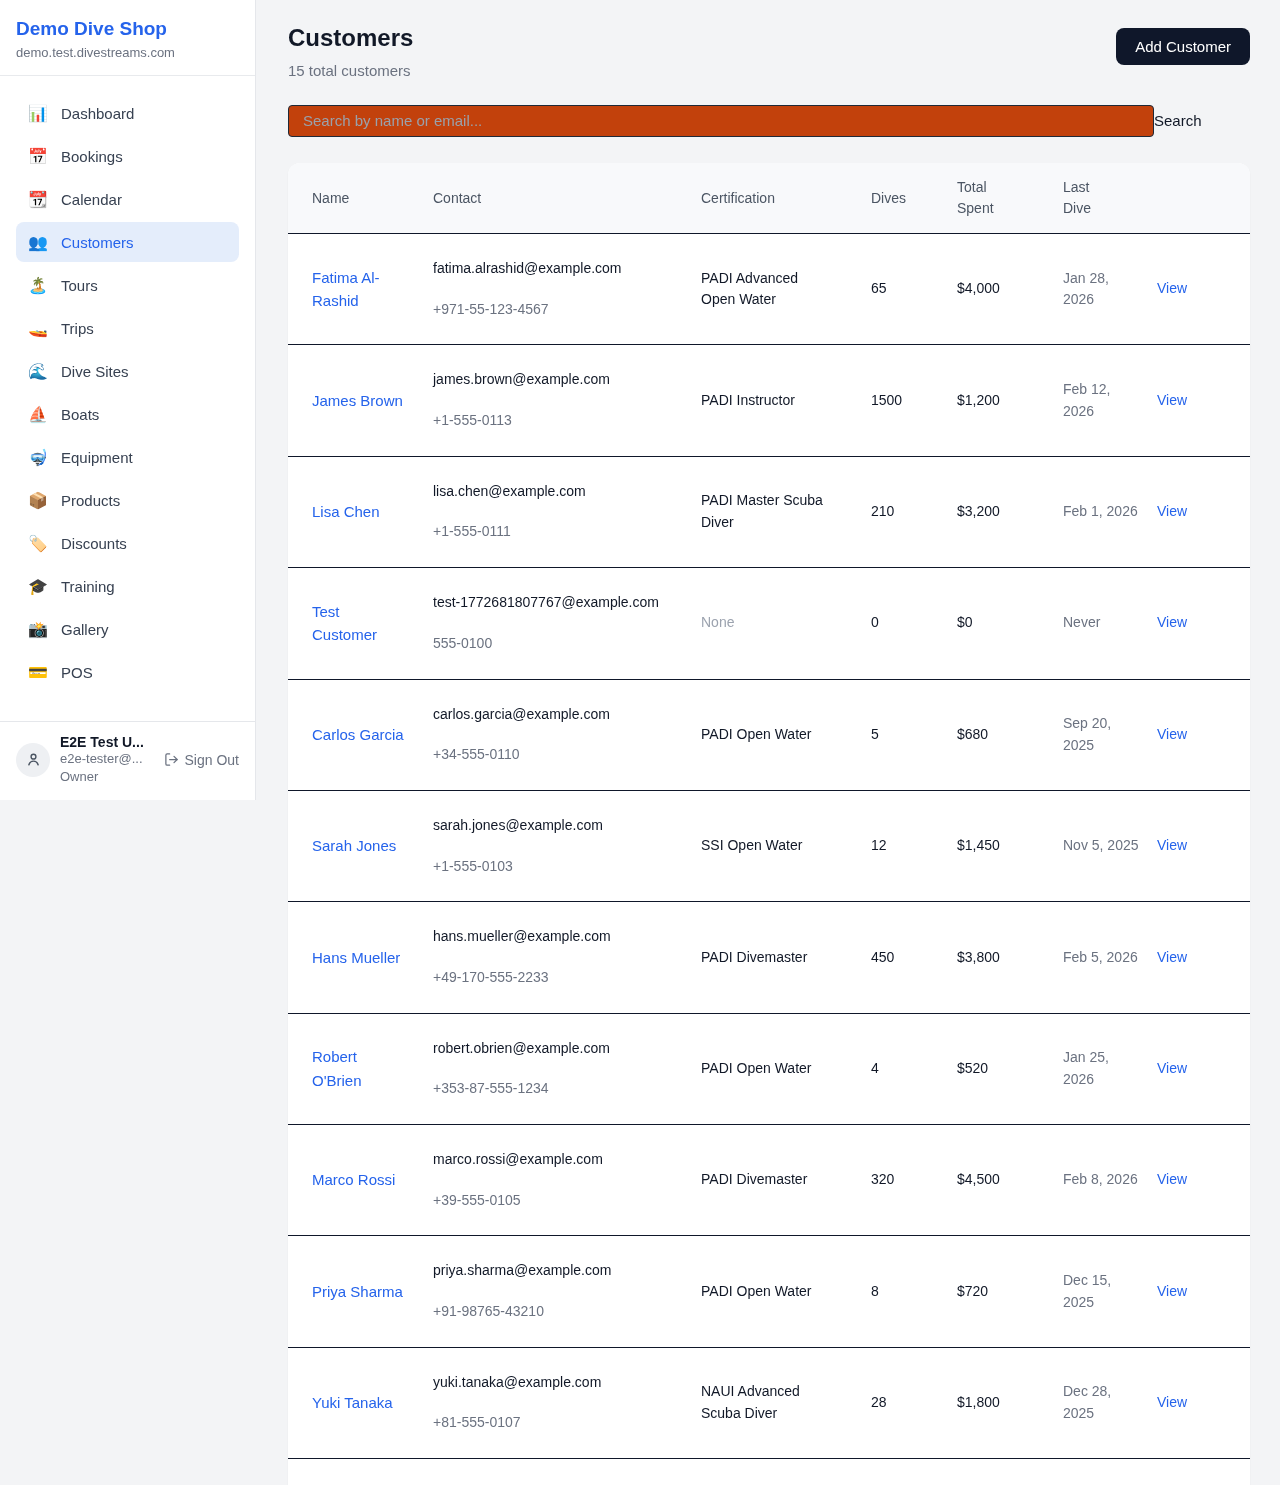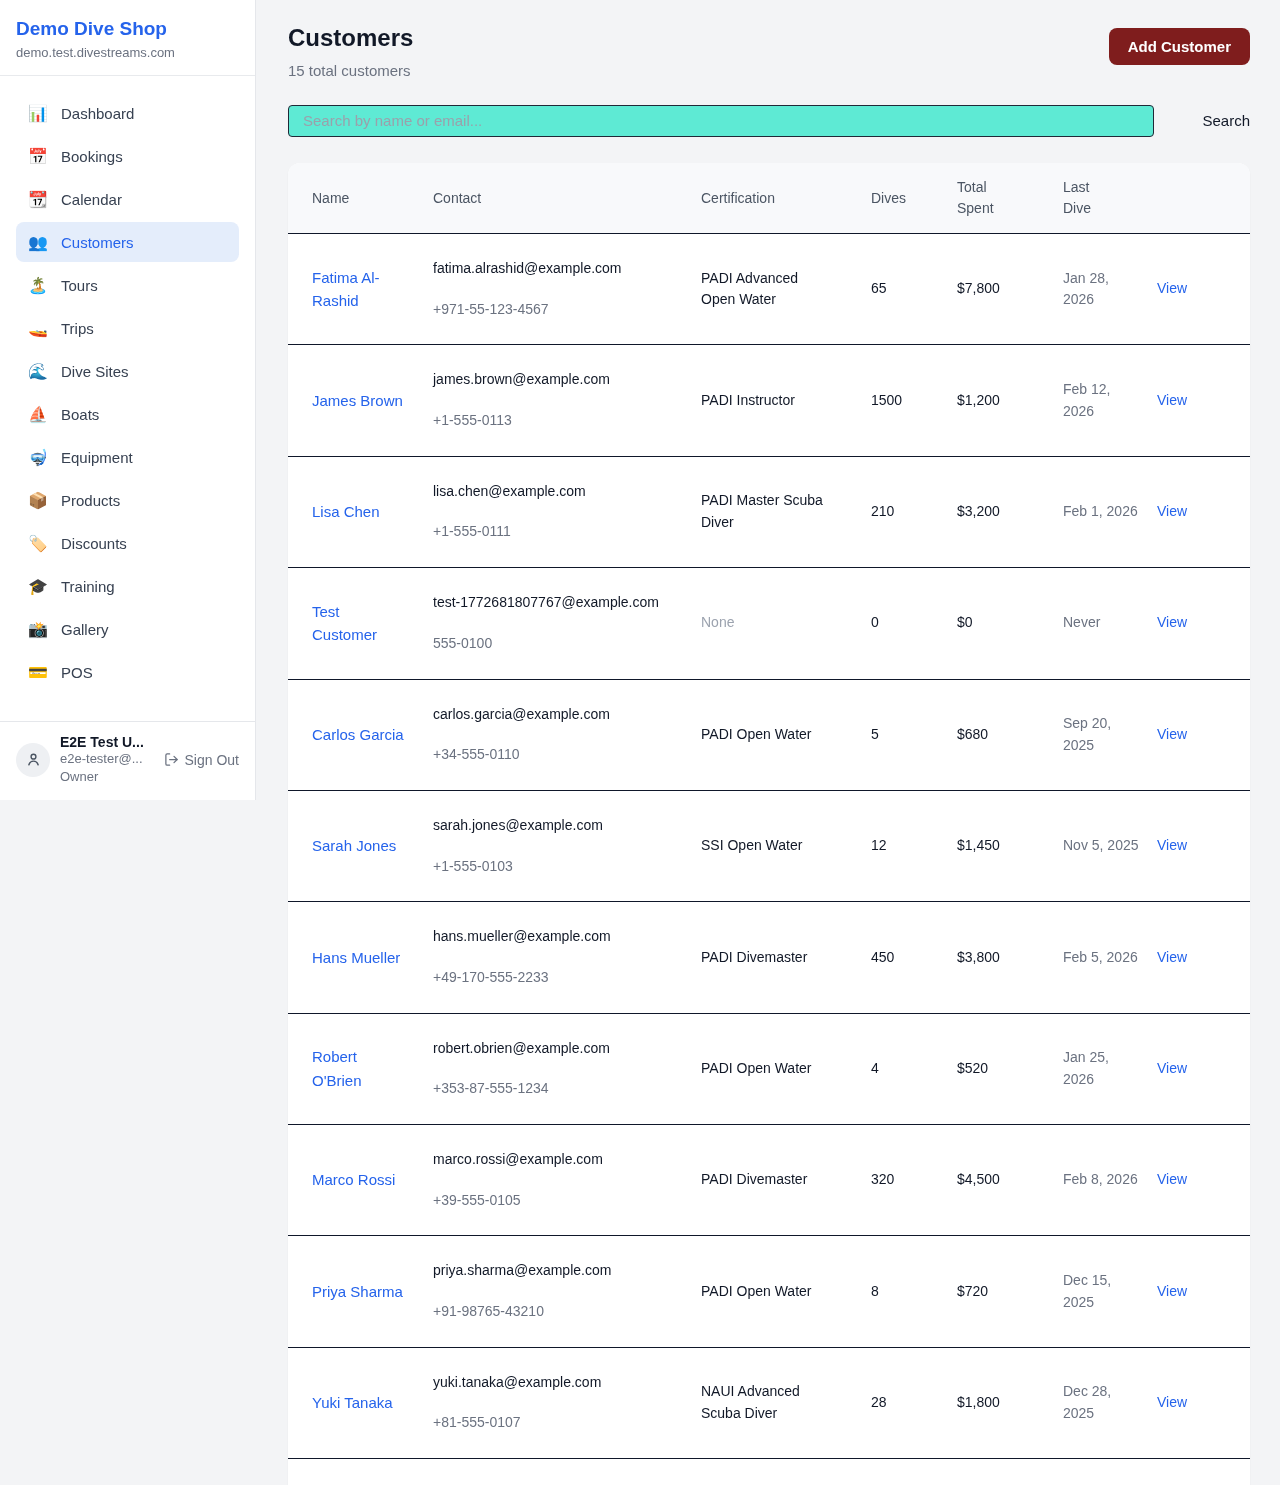--- a/index.html
+++ b/index.html
@@ -50,36 +50,36 @@
     color:#6b7280; font-size:14px; cursor:pointer; white-space:nowrap;
     background:none; border:none; font-family:inherit;
   }
   .sign-out svg { width:15px; height:15px; }
   
   .main { flex:1; padding:24px 30px 28px 32px; }
   .page-header { display:flex; justify-content:space-between; align-items:flex-start; }
   .page-title { font-size:24px; font-weight:700; color:#111827; margin-bottom:10px; }
   .page-subtitle { font-size:15px; color:#6b7280; }
   .add-btn {
-    background:#7f1d1d; color:#ffffff; border:none; cursor:pointer;
-    font-family:inherit; font-size:15px; font-weight:700;
+    background:#0f172a; color:#ffffff; border:none; cursor:pointer;
+    font-family:inherit; font-size:15px; font-weight:400;
     padding:10px 19px; border-radius:8px; margin-top:4px;text-align:right;
   }
   .search-row { display:flex; align-items:center; margin-top:25px; }
   .search-input {
     flex:1; height:32px;
     border:1px solid #1f2937; border-radius:4px;
     padding:0 14px; font-size:15px; font-family:inherit; color:#111827;
-    background:#5eead4; outline:none;
+    background:#c2410c; outline:none;
   }
   .search-input::placeholder { color:#9aa1ab; }
   .search-btn {
     background:none; border:none; cursor:pointer;
     font-family:inherit; font-size:15px; color:#111827;
-    width:96px; text-align:right; padding:8px 0;
+    width:96px; text-align:left; padding:8px 0;
   }
   
   .table-card {
     margin-top:26px; background:#ffffff; border-radius:12px;
     overflow:hidden; padding-bottom:14px;
     box-shadow:0 1px 2px rgba(16,24,40,.05);
   }
   table { width:100%; border-collapse:collapse; table-layout:fixed; font-size:14px; }
   col.c-name  { width:145px; }
   col.c-contact { width:268px; }
@@ -245,21 +245,21 @@
       </thead>
       <tbody id="rows-body">
           <tr>
       <td><a class="name-link">Fatima Al-Rashid</a></td>
       <td>
         <div class="cell-email">fatima.alrashid@example.com</div>
         <div class="cell-phone">+971-55-123-4567</div>
       </td>
       <td><span class="cert-span">PADI Advanced Open Water</span></td>
       <td>65</td>
-      <td>$7,800</td>
+      <td>$4,000</td>
       <td class="cell-last">Jan 28, 2026</td>
       <td><a class="view-link">View</a></td>
     </tr>
           <tr>
       <td><a class="name-link">James Brown</a></td>
       <td>
         <div class="cell-email">james.brown@example.com</div>
         <div class="cell-phone">+1-555-0113</div>
       </td>
       <td><span class="cert-span">PADI Instructor</span></td>

